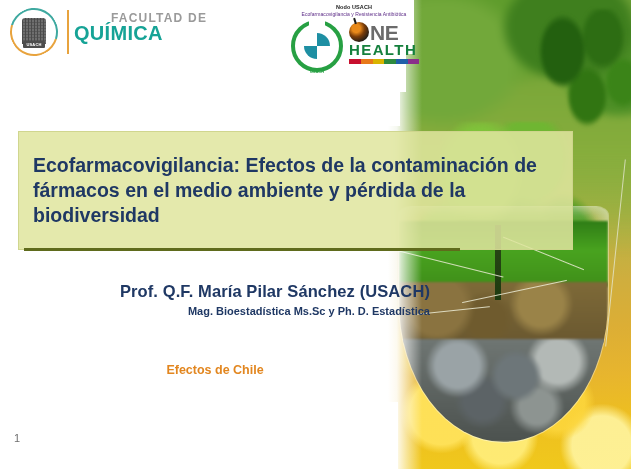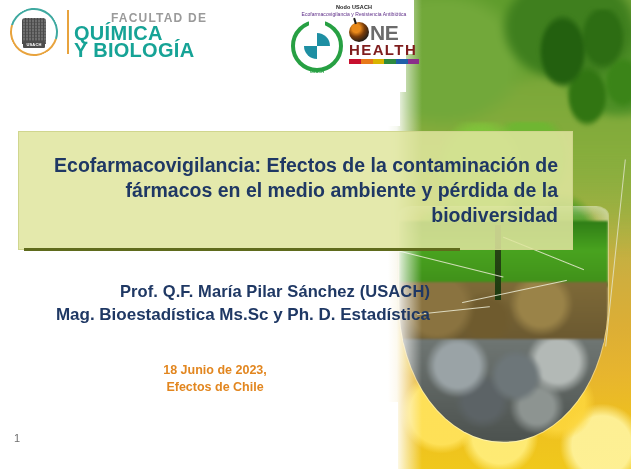--- a/index.html
+++ b/index.html
@@ -228,54 +228,54 @@
     position:relative;
   }
   .oh-globe::before{
     content:"";position:absolute;left:5px;top:-4px;width:2px;height:6px;
     background:#1a1a1a;transform:rotate(-18deg);
   }
   .oh-ne{
     font-size:21px;font-weight:bold;color:#6b6b6b;letter-spacing:-.5px;margin-left:1px;
   }
   .oh-health{
-    font-size:15px;font-weight:bold;color:#7f1d1d;letter-spacing:1.4px;margin-top:-2px;
+    font-size:15px;font-weight:bold;color:#15803d;letter-spacing:1.4px;margin-top:-2px;
   }
   .oh-bar{
     margin-top:1px;height:5px;width:70px;
     background:linear-gradient(90deg,
       #c8102e 0 17%, #e8791a 17% 34%, #d9b400 34% 50%,
       #2d8a3e 50% 67%, #1f5fa8 67% 84%, #8a2f8a 84% 100%);
   }
 
   
   .title-box{
     position:absolute; left:18px; top:131px; width:553px; height:117px;
     background:rgba(223,229,158,0.86);
     border:1px solid rgba(205,212,140,.9);
     display:flex;align-items:center;justify-content:center;
   }
   .title-text{
     font-size:19.5px; line-height:25px; font-weight:bold;
-    color:#1f3864; text-align:right; padding:0 14px;
+    color:#1f3864; text-align:left; padding:0 14px;
     font-family:"Liberation Sans", sans-serif;
   }
 
   .rule{
     position:absolute; left:24px; top:248px; width:436px; height:3px;
     background:#5f6b1c;
   }
 
   
   .author{
     position:absolute; left:0; top:282px; width:430px; text-align:right;
     color:#1f3864;
   }
   .author .a1{font-size:16.5px;font-weight:bold;letter-spacing:.1px;}
-  .author .a2{font-size:17px;font-weight:bold;margin-top:4px;}
+  .author .a2{font-size:11px;font-weight:bold;margin-top:4px;}
 
   
   .date{
     position:absolute; left:0; top:362px; width:430px; text-align:center;
     color:#e2861f; font-weight:bold; font-size:12.5px; line-height:17px;
   }
 
   
   .pagenum{
     position:absolute; left:14px; top:432px;
@@ -314,21 +314,20 @@
 
   <div class="logo-usach">
     <div class="ring"></div>
     <div class="seal"></div>
     <div class="seal-base">USACH</div>
   </div>
   <div class="fac-divider"></div>
   <div class="fac-top">FACULTAD DE</div>
   <div class="fac-main">
     <div>QUÍMICA</div>
-    <div>Y BIOLOGÍA</div>
   </div>
 
   <div class="logo-nodo-cap">
     <div class="l1">Nodo USACH</div>
     <div class="l2">Ecofarmacovigilancia y Resistencia Antibiótica</div>
   </div>
   <div class="logo-nodo">
     <div class="ring"></div>
     <div class="quad"></div>
     <div class="usachword">USACH</div>
@@ -348,19 +347,18 @@
   </div>
 
   <div class="rule"></div>
 
   <div class="author">
     <div class="a1">Prof. Q.F. María Pilar Sánchez (USACH)</div>
     <div class="a2">Mag. Bioestadística Ms.Sc y Ph. D. Estadística</div>
   </div>
 
   <div class="date">
-    <div>18 Junio de 2023,</div>
     <div>Efectos de Chile</div>
   </div>
 
   <div class="pagenum">1</div>
 
 </div>
 
 </body></html>

